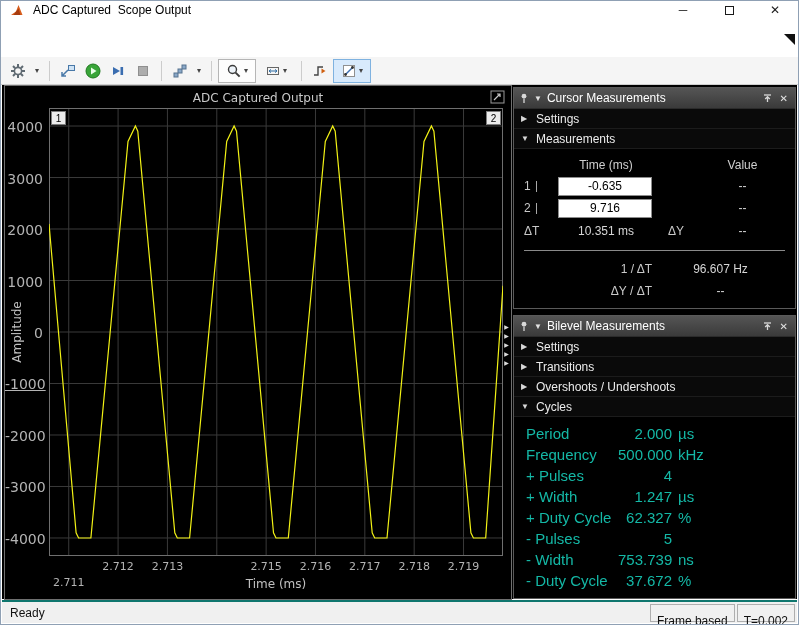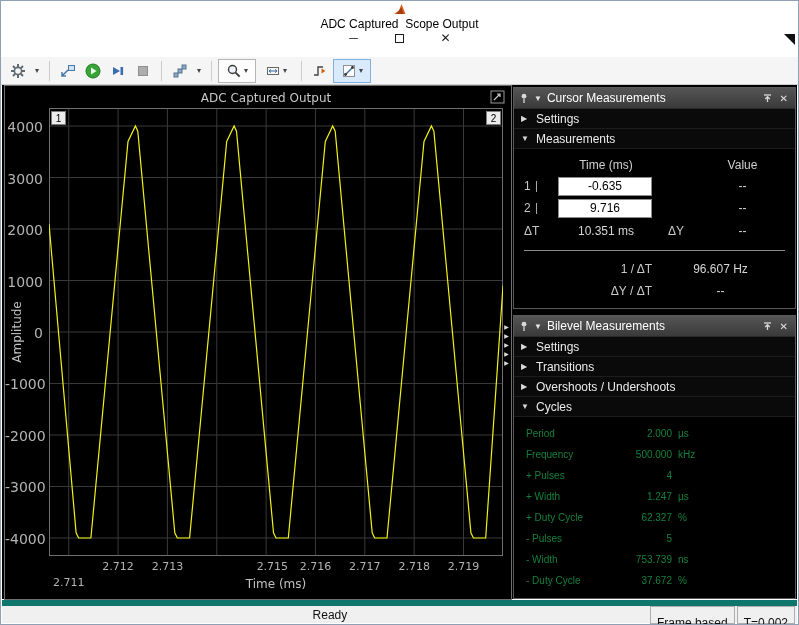--- a/index.html
+++ b/index.html
@@ -1,20 +1,20 @@
 <!DOCTYPE html>
 <html><head>
 <meta charset="utf-8">
 <style>
   html,body{margin:0;padding:0;background:#d6d6d6;font-family:"Liberation Sans","DejaVu Sans",sans-serif;}
   *{box-sizing:border-box;}
   .window{position:relative;width:799px;height:625px;background:#ffffff;border:1px solid #8fa0b4;overflow:hidden;}
 
   
-  .titlebar{position:absolute;top:0;left:0;right:0;height:18px;background:#ffffff;display:flex;align-items:center;flex-direction:column;}
+  .titlebar{position:absolute;top:0;left:0;right:0;height:18px;background:#ffffff;display:flex;align-items:center;}
   .app-icon{margin:0 7px 0 9px;display:flex;}
   .title{font-size:12px;color:#000;white-space:pre;flex:1;}
   .win-controls{display:flex;height:100%;}
   .win-btn{width:46px;height:100%;display:flex;align-items:center;justify-content:center;font-size:12px;color:#1a1a1a;}
   .max-box{width:9px;height:9px;border:1px solid #1a1a1a;display:inline-block;}
 
   
   .menubar{position:absolute;top:30px;left:0;right:0;height:26px;background:#f0f0f0;display:flex;align-items:center;padding-left:4px;}
   .menu-item{padding:5px 9px;font-size:13px;color:#000;}
   .menu-item u{text-decoration:underline;}
@@ -28,21 +28,21 @@
   .tb-btn.pressed{background:#d8eafc;border:1px solid #7fb2e0;}
   .tb-drop{width:12px;height:24px;display:flex;align-items:center;justify-content:center;background:transparent;border:none;padding:0;}
   .tb-caret{font-size:8px;color:#444;line-height:8px;}
   .tb-sep{width:1px;height:20px;background:#cccccc;margin:0 5px;}
 
   
   .main{position:absolute;top:84px;left:1px;right:1px;bottom:25px;background:#000;}
 
   
   .scope{position:absolute;left:2px;top:0;width:508px;height:515px;background:#000;border:1px solid #6f6f6f;}
-  .scope-title{position:absolute;top:5px;left:8px;width:100%;text-align:center;font-family:"DejaVu Sans",sans-serif;font-size:12px;color:#c8c8c8;}
+  .scope-title{position:absolute;top:5px;left:0;width:100%;text-align:center;font-family:"DejaVu Sans",sans-serif;font-size:12px;color:#c8c8c8;}
   .max-axes{position:absolute;top:3px;right:5px;width:17px;height:16px;display:flex;align-items:center;justify-content:center;}
   .plot-svg{position:absolute;left:44px;top:22px;}
   .xtick{position:absolute;top:474px;width:44px;text-align:center;font-family:"DejaVu Sans",sans-serif;font-size:11px;color:#b4b4b4;}
   .ytick{position:absolute;left:0;width:40px;padding-right:2px;text-align:right;font-family:"DejaVu Sans",sans-serif;font-size:14px;color:#b4b4b4;}
   .ylabel{position:absolute;left:12px;top:246px;transform:translate(-50%,-50%) rotate(-90deg);font-family:"DejaVu Sans",sans-serif;font-size:12px;color:#c0c0c0;white-space:nowrap;}
   .xlabel-t{position:absolute;left:44px;width:454px;top:491px;text-align:center;font-family:"DejaVu Sans",sans-serif;font-size:12px;color:#c0c0c0;}
   .cursor-flag{position:absolute;top:25px;width:15px;height:14px;background:#ececec;border:1px solid #7d7d7d;color:#000;font-size:10px;text-align:center;line-height:13px;}
 
   .splitter{position:absolute;left:499px;top:238px;width:11px;display:flex;flex-direction:column;align-items:center;gap:1px;}
   .splitter span{font-size:6px;color:#dcdcdc;line-height:8px;}
@@ -67,27 +67,27 @@
   .c{text-align:center;}
   .lab{display:flex;align-items:center;gap:5px;padding-left:2px;}
   .cbar{width:1px;height:11px;background:#a8a8a8;display:inline-block;}
   .cursor-input{width:94px;height:19px;background:#fff;border:1px solid #8c8c8c;font-family:"Liberation Sans",sans-serif;font-size:12px;color:#000;text-align:center;padding:0 3px;}
   .mt-sep{height:1px;background:#8a8a8a;margin:7px 2px;}
   .lbl-r{grid-column:1/3;text-align:right;padding-right:2px;}
   .val-r{grid-column:3/5;text-align:center;color:#d6d6d6;}
   .val{color:#d6d6d6;}
 
   
-  .cycles{display:grid;grid-template-columns:92px 54px 1fr;padding:6px 0 0 12px;font-size:10px;color:#15803d;}
+  .cycles{display:grid;grid-template-columns:92px 54px 1fr;padding:6px 0 0 12px;font-size:15px;color:#14b8a6;}
   .cycles div{height:21px;line-height:21px;}
   .cycle-num{text-align:right;}
   .cycle-unit{padding-left:6px;}
 
   
-  .statusbar{position:absolute;left:1px;right:1px;bottom:1px;height:23px;background:#f0f0f0;border-top:6px solid #0f766e;display:flex;align-items:center;font-size:12px;color:#111;text-align:center;}
+  .statusbar{position:absolute;left:1px;right:1px;bottom:1px;height:23px;background:#f0f0f0;border-top:2px solid #0f766e;display:flex;align-items:center;font-size:12px;color:#111;}
   .sb-ready{padding-left:8px;flex:1;}
   .sb-box{border:1px solid #aeaeae;height:17px;line-height:16px;padding:8px 6px;margin-right:2px;background:#f0f0f0;}
 </style>
 </head>
 <body>
 
 <div class="window">
 
   <div class="titlebar">
     <span class="app-icon">
@@ -232,31 +232,31 @@
           <polyline points="0.0,115.9 27.1,424.8 29.6,430.0 41.9,430.0 79.0,33.5 86.4,18.0 88.8,23.2 125.8,424.8 128.3,430.0 140.6,430.0 177.7,33.5 185.1,18.0 187.5,23.2 224.5,424.8 227.0,430.0 239.3,430.0 276.3,33.5 283.7,18.0 286.2,23.2 323.2,424.8 325.7,430.0 338.0,430.0 375.0,33.5 382.4,18.0 384.9,23.2 421.9,424.8 424.4,430.0 436.7,430.0 454.0,177.7" fill="none" stroke="#f2f215" stroke-width="1.2"></polyline>
         </svg>
       <div class="cursor-flag" style="left:46px">1</div>
       <div class="cursor-flag" style="left:481px">2</div>
       <div class="ylabel">Amplitude</div>
       <div class="xlabel-t">Time (ms)</div>
     <div class="xtick" style="left: 41.7391px; margin-top: 16px;">2.711</div>
         <div class="xtick" style="left: 91.087px;">2.712</div>
         <div class="xtick" style="left: 140.435px;">2.713</div>
         <div class="xtick" style="left: 189.783px; margin-top: 48px;">2.714</div>
-        <div class="xtick" style="left: 239.13px; text-align: right;">2.715</div>
+        <div class="xtick" style="left: 239.13px;">2.715</div>
         <div class="xtick" style="left: 288.478px;">2.716</div>
         <div class="xtick" style="left: 337.826px;">2.717</div>
         <div class="xtick" style="left: 387.174px;">2.718</div>
         <div class="xtick" style="left: 436.522px;">2.719</div>
         <div class="ytick" style="top: 33.023px;">4000</div>
         <div class="ytick" style="top: 84.5172px;">3000</div>
         <div class="ytick" style="top: 136.011px;">2000</div>
         <div class="ytick" style="top: 187.506px;">1000</div>
         <div class="ytick" style="top: 239px;">0</div>
-        <div class="ytick" style="top: 290.494px;">-1000</div>
+        <div class="ytick" style="top: 290.494px; text-decoration: underline;">-1000</div>
         <div class="ytick" style="top: 341.989px;">-2000</div>
         <div class="ytick" style="top: 393.483px;">-3000</div>
         <div class="ytick" style="top: 444.977px;">-4000</div>
       </div>
 
     <div class="splitter">
       <span>▶</span>
       <span>▶</span>
       <span>▶</span>
       <span>▶</span>

